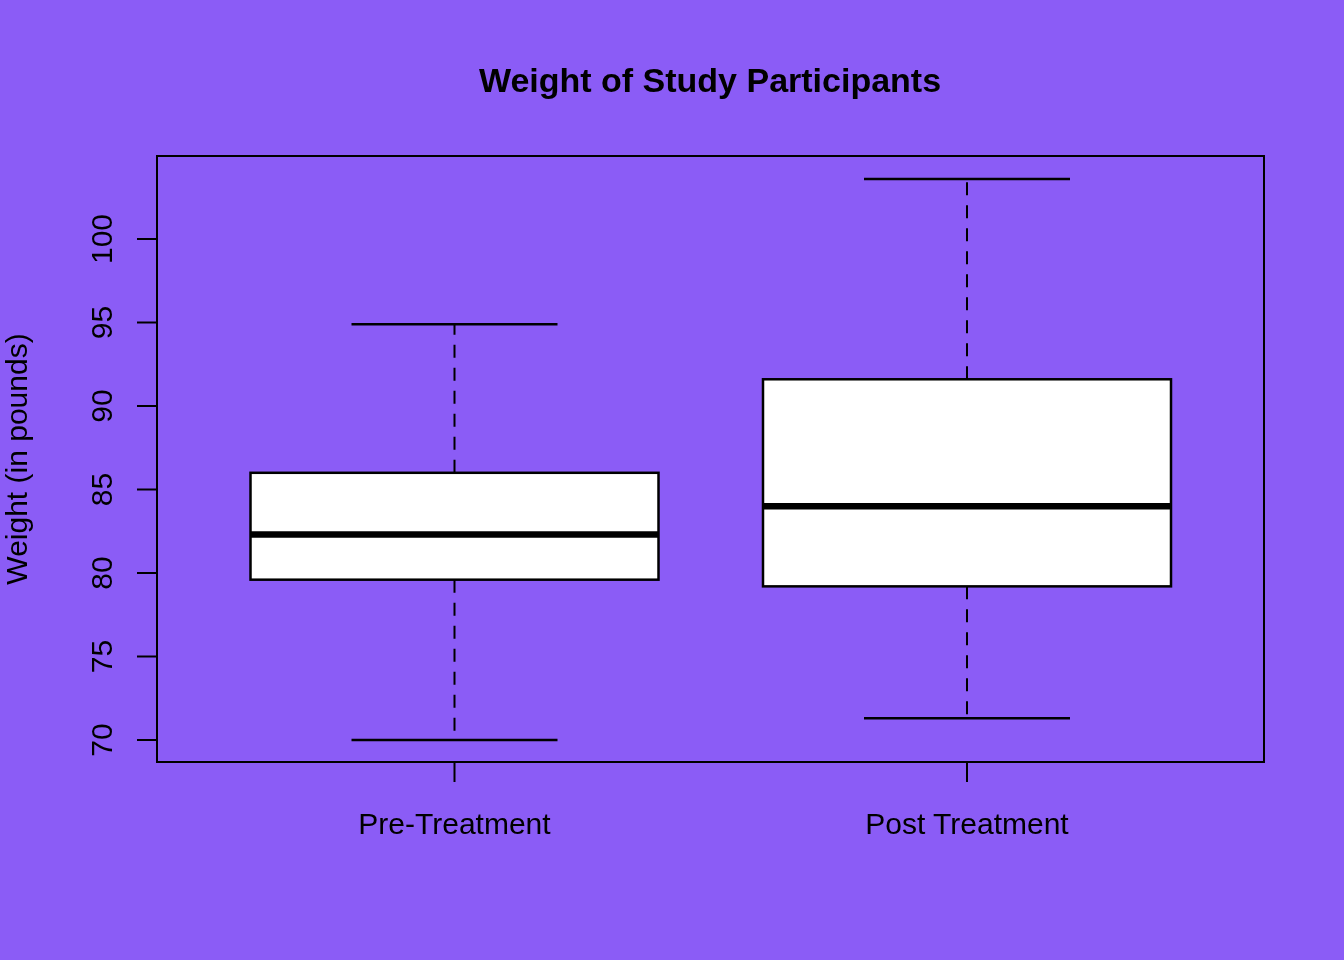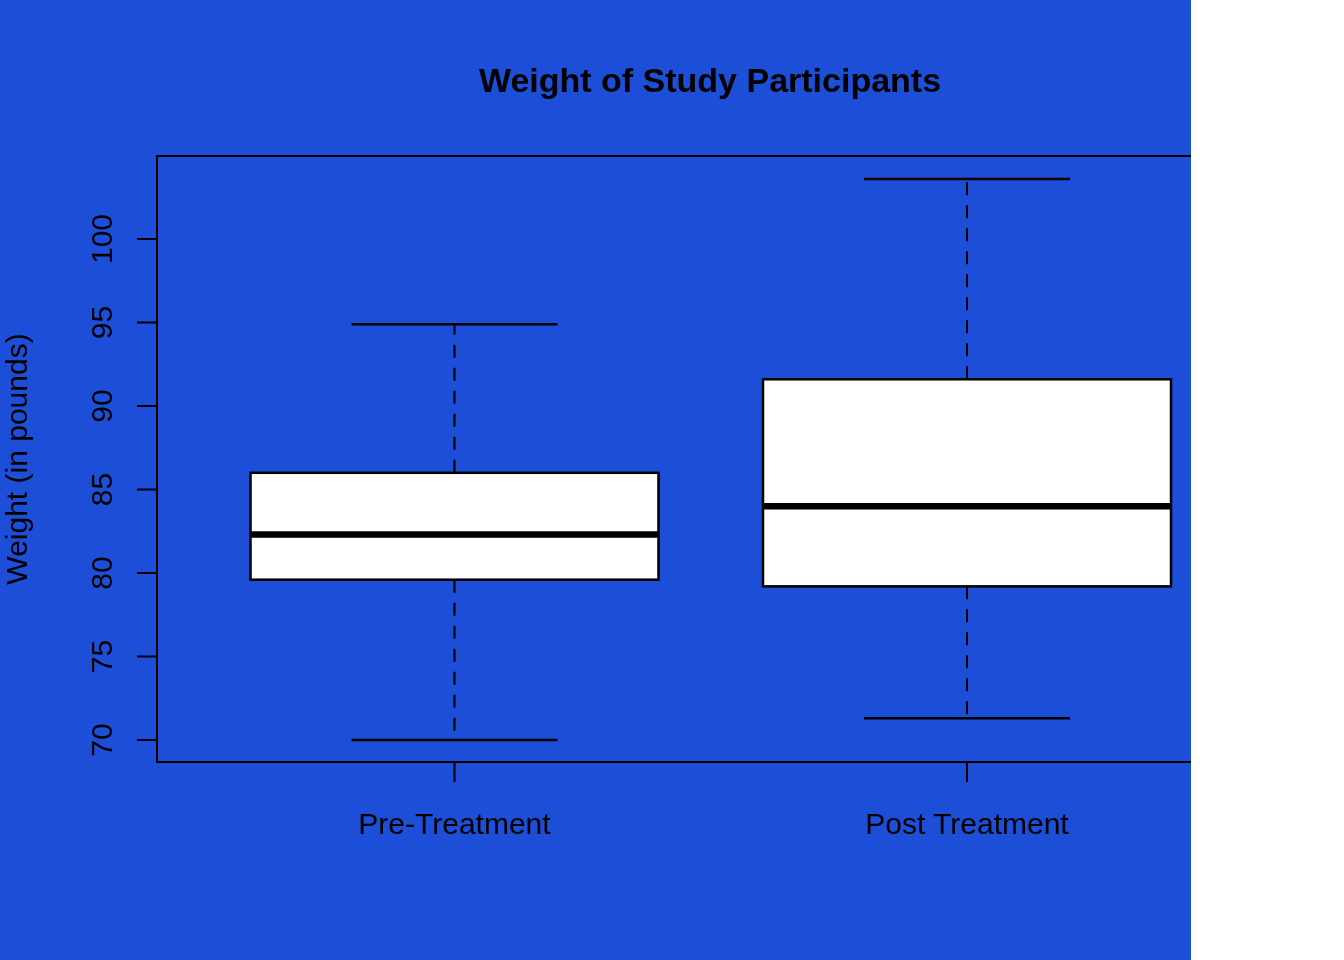--- a/index.html
+++ b/index.html
@@ -5,23 +5,23 @@
   html, body {
     margin: 0;
     padding: 0;
     width: 1344px;
     height: 960px;
     background: #ffffff;
     font-family: "Liberation Sans", sans-serif;
   }
   .figure {
     position: relative;
-    width: 1191px;
+    width: 1344px;
     height: 960px;
-    background: #1d4ed8;
+    background: #8b5cf6;
     overflow: hidden;
   }
   svg text {
     fill: #000000;
   }
   .chart-title {
     font-size: 34px;
     font-weight: bold;
   }
   .axis-label, .tick-label {

